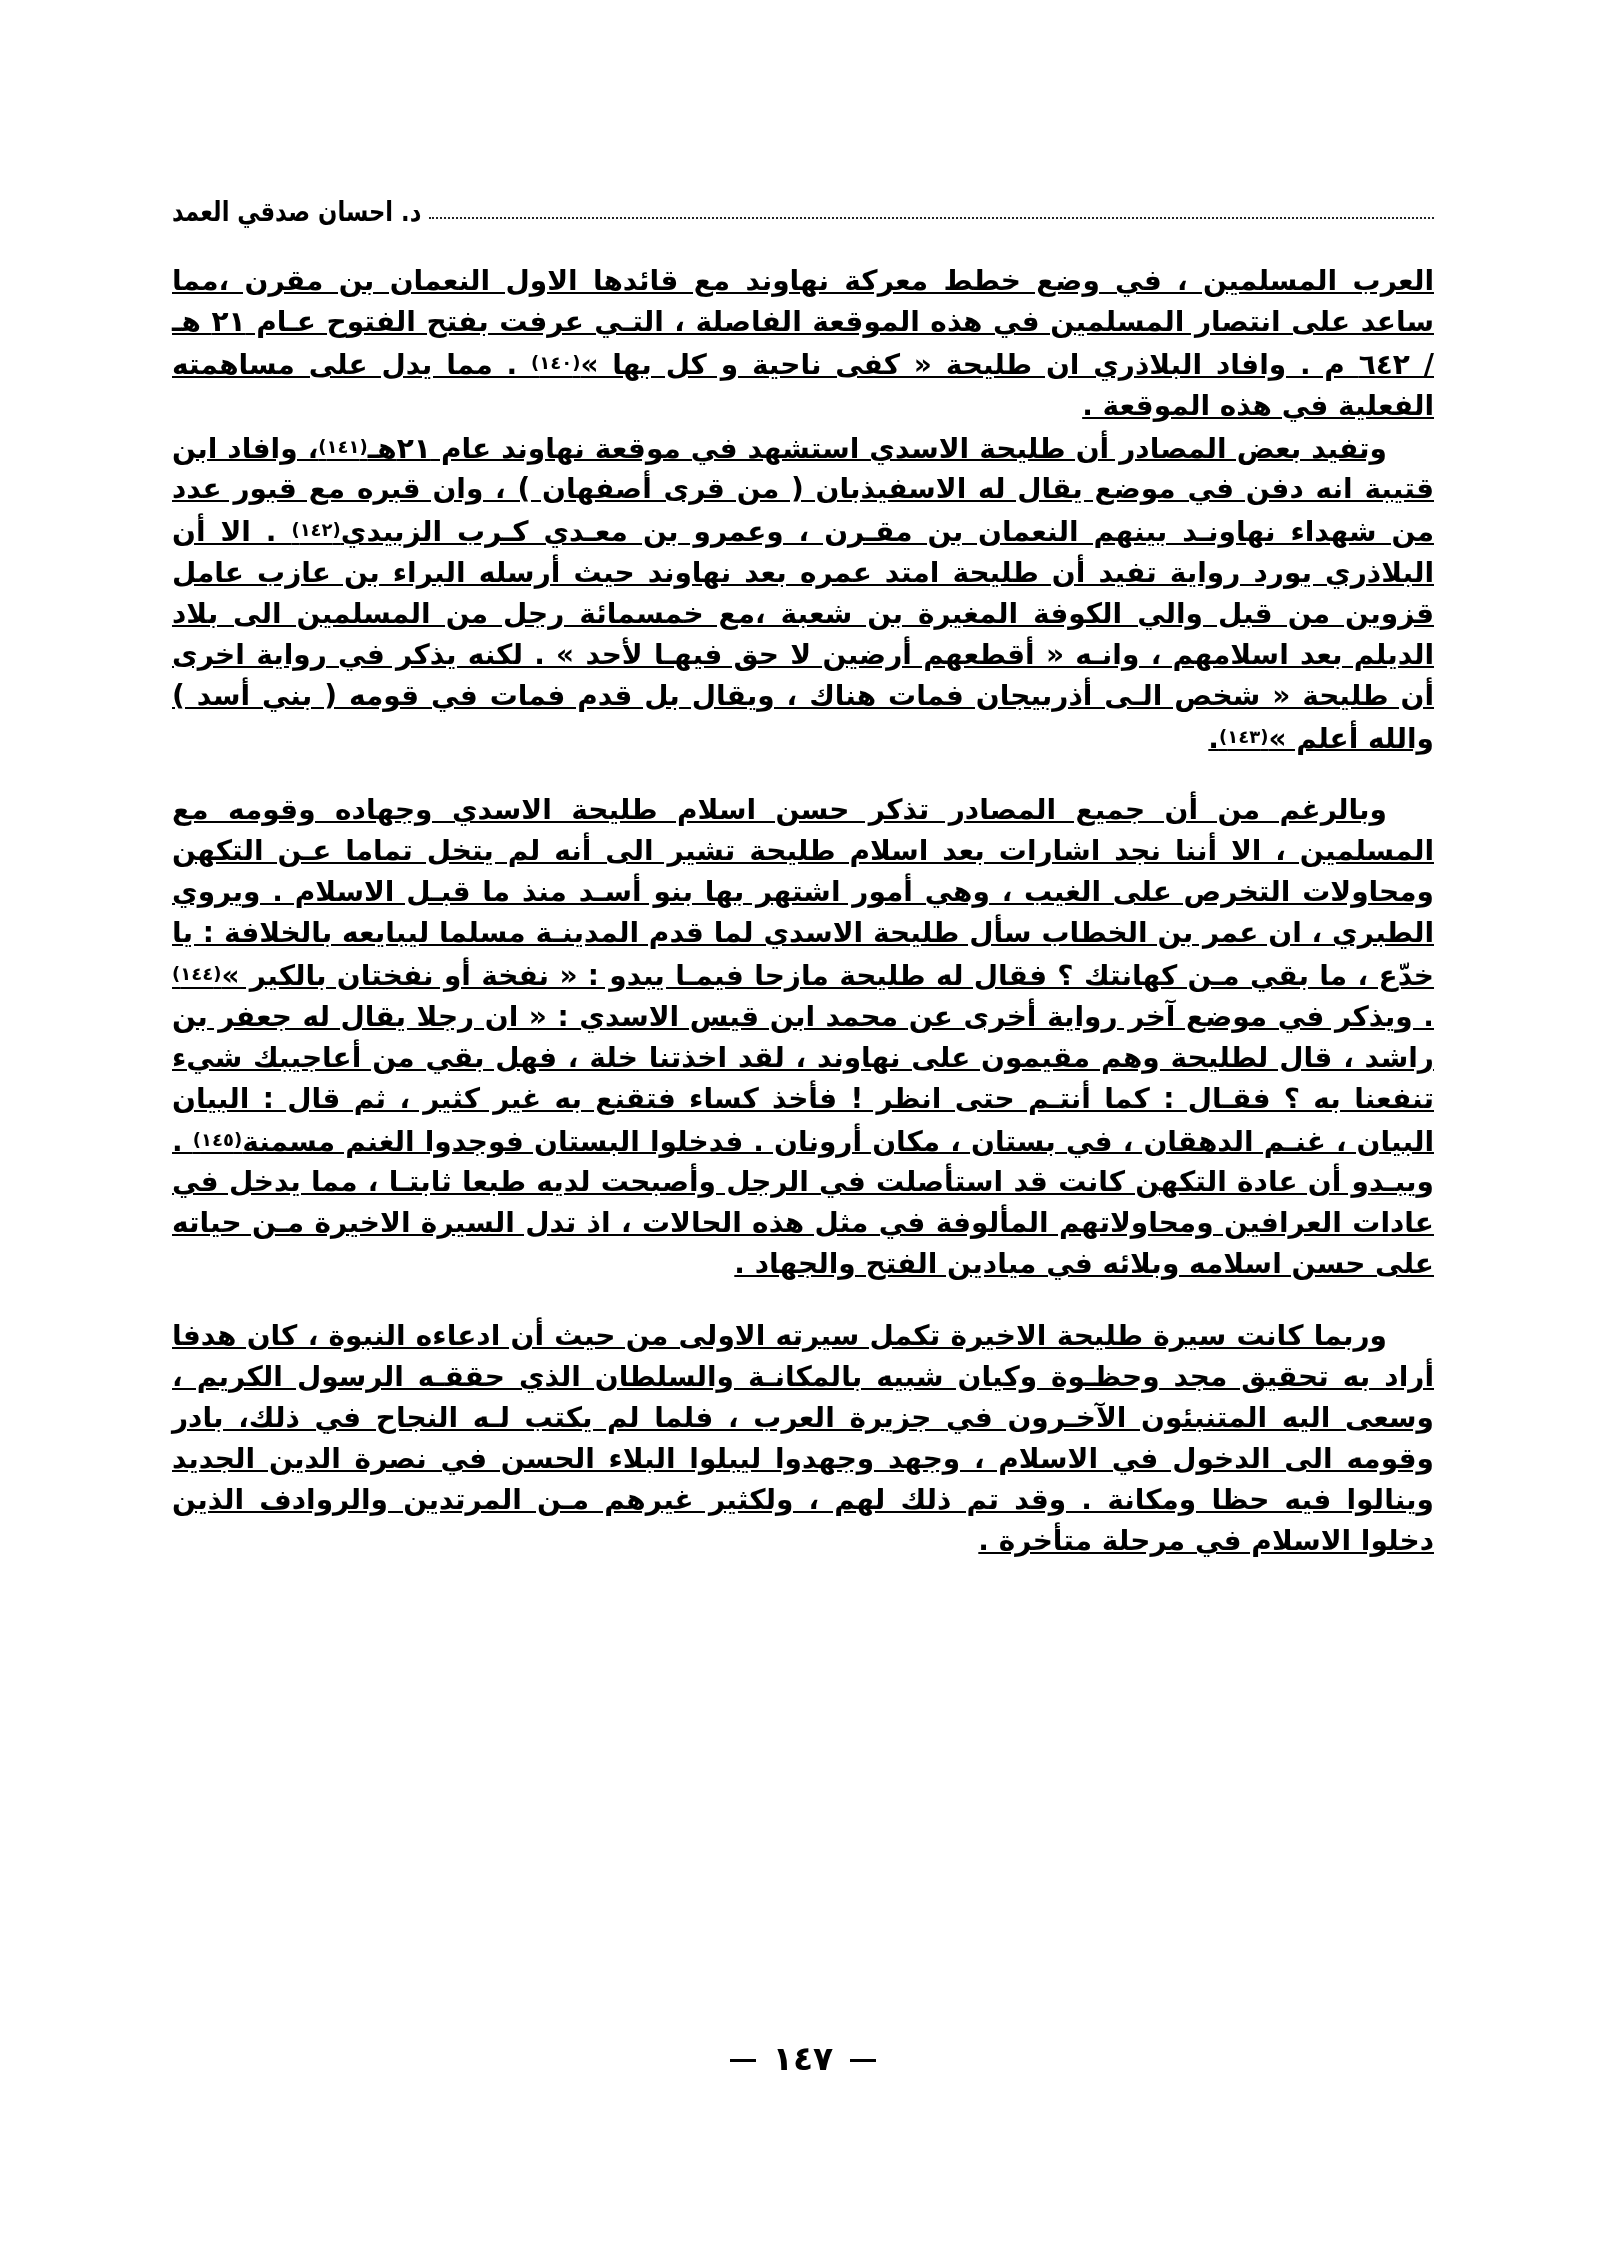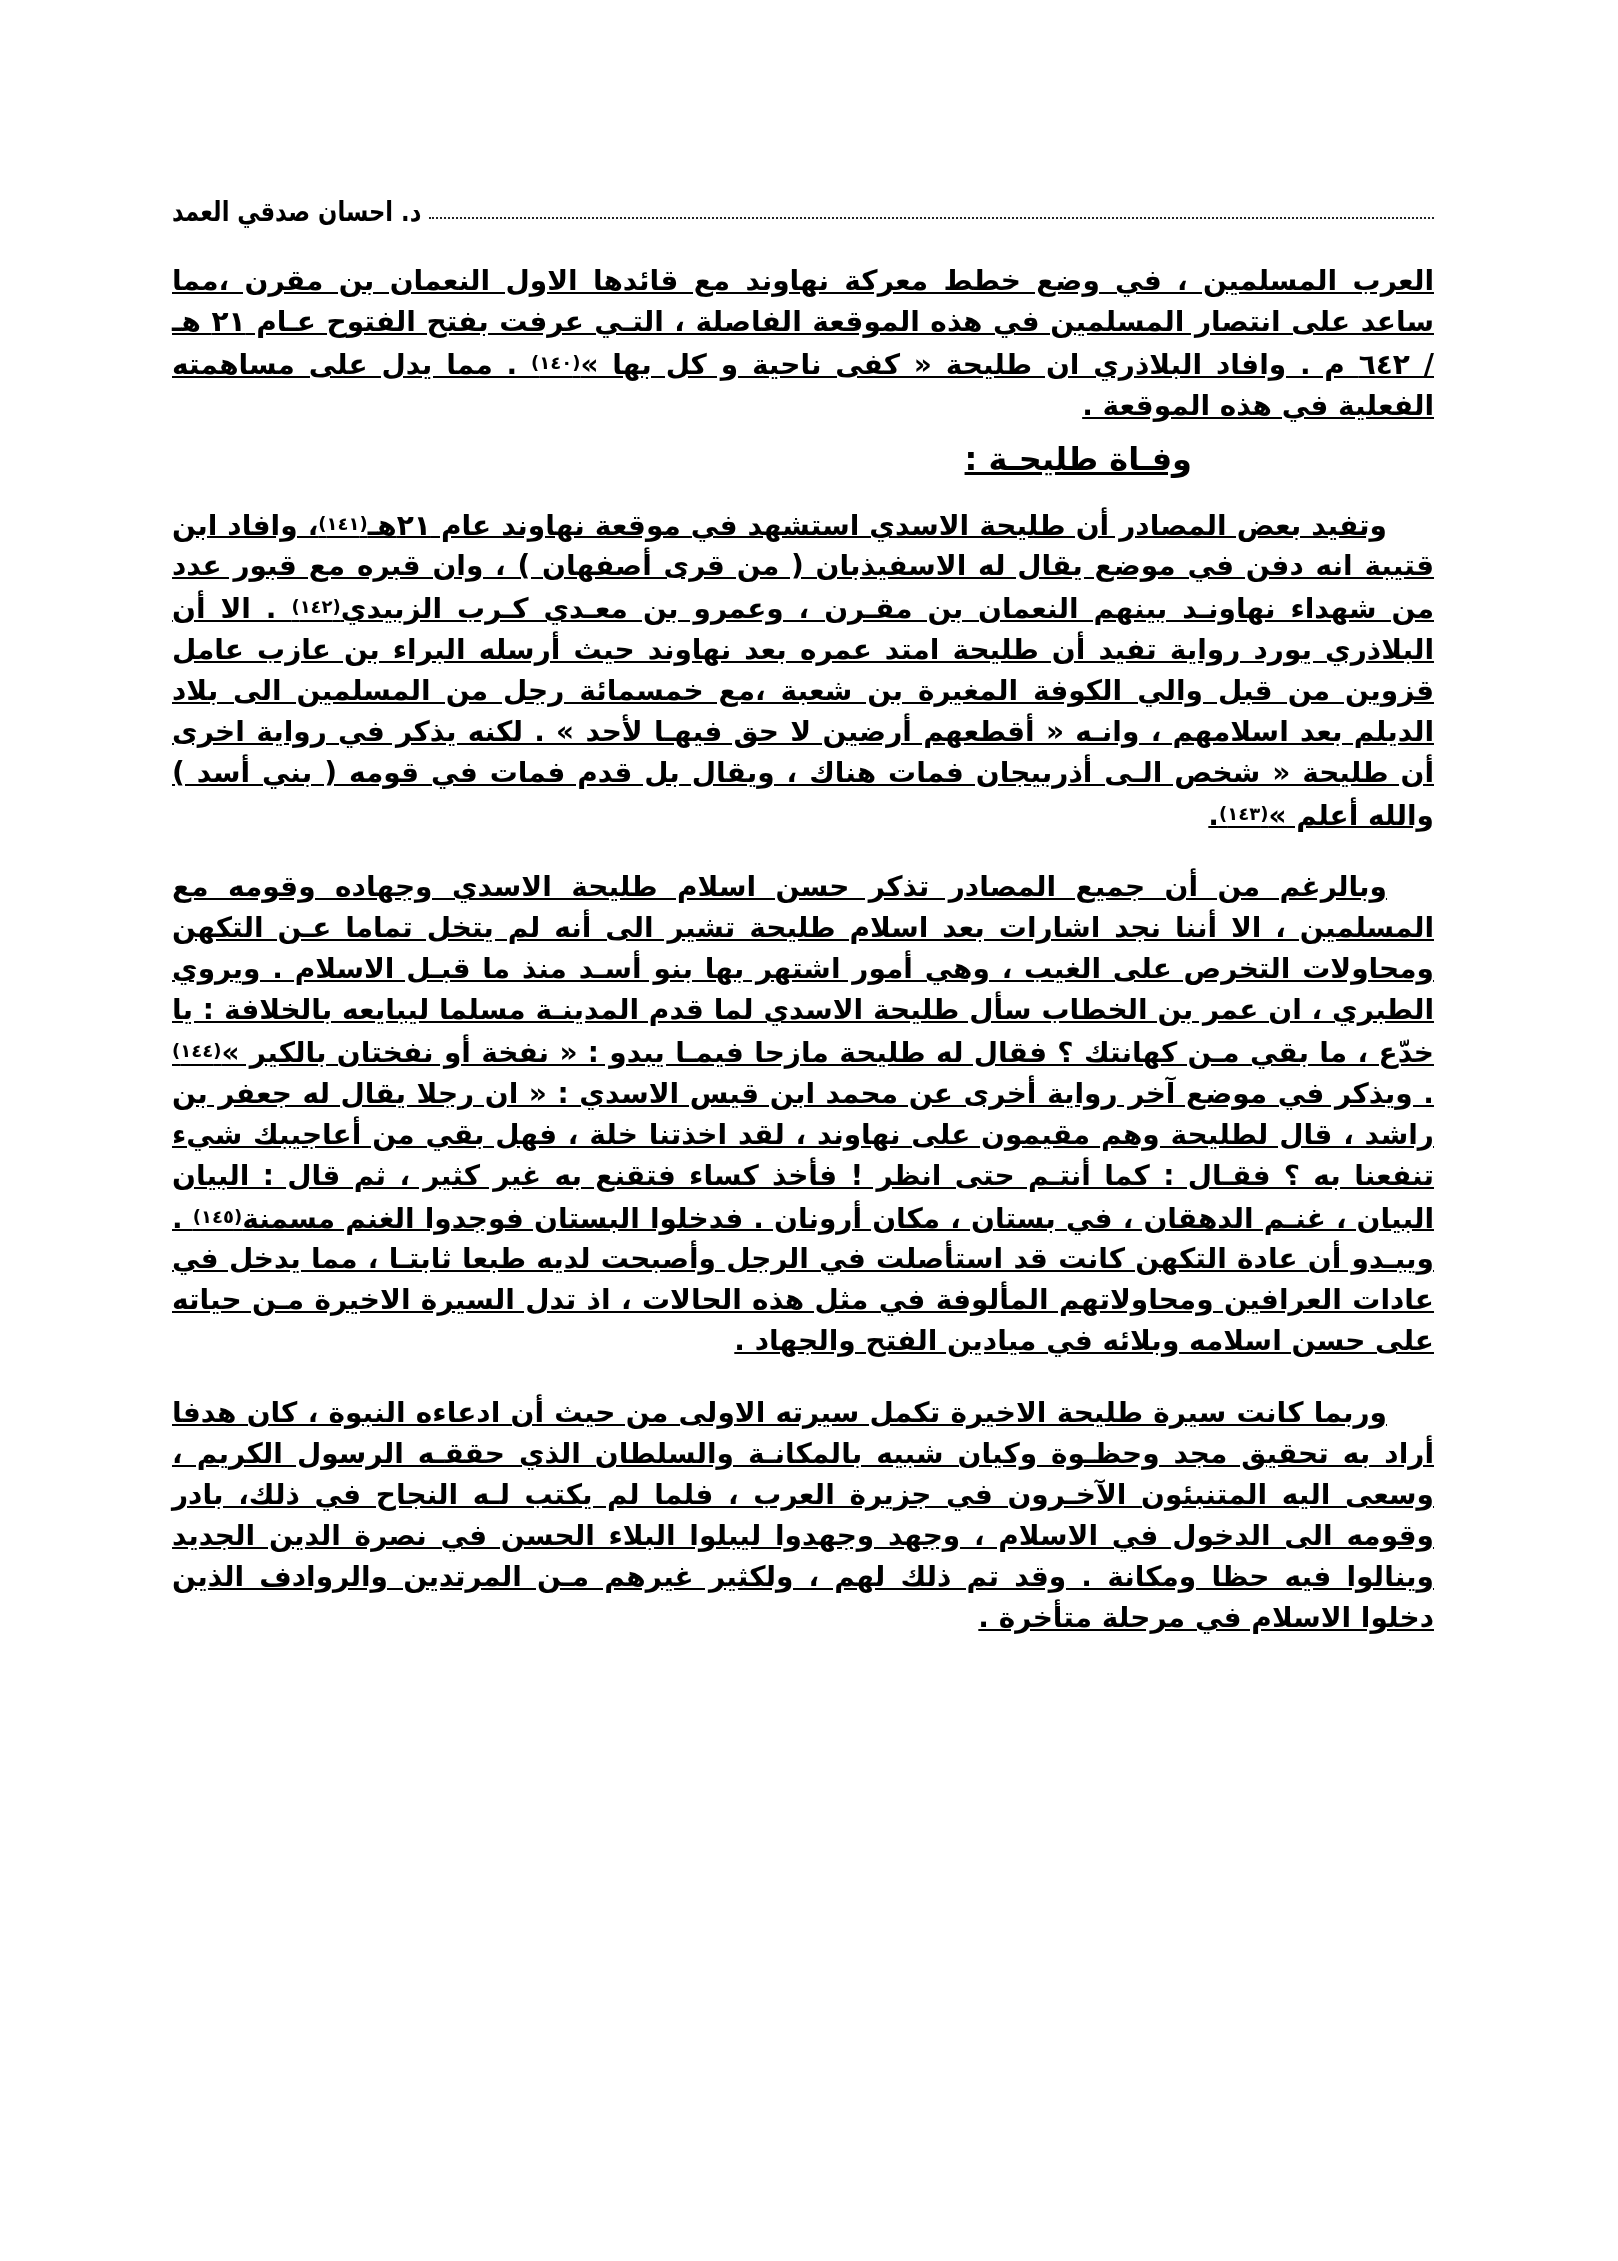--- a/index.html
+++ b/index.html
@@ -110,25 +110,27 @@
 
   <div class="running-header">
     <span class="author">د. احسان صدقي العمد</span>
     <span class="dots"></span>
   </div>
 
   <div class="body-text">
 
     <p><span>العرب المسلمين ، في وضع خطط معركة نهاوند مع قائدها الاول النعمان بن مقرن ،مما ساعد على انتصار المسلمين في هذه الموقعة الفاصلة ، التـي عرفت بفتح الفتوح عـام ٢١ هـ / ٦٤٢ م . وافاد البلاذري ان طليحة « كفى ناحية و كل بها »</span><span class="fn">(١٤٠)</span><span> . مما يدل على مساهمته الفعلية في هذه الموقعة .</span></p>
 
-    <div class="section-heading">وفـاة طليحـة :</div>
 
     <p class="indent"><span>وتفيد بعض المصادر أن طليحة الاسدي استشهد في موقعة نهاوند عام ٢١هـ</span><span class="fn">(١٤١)</span><span>، وافاد ابن قتيبة انه دفن في موضع يقال له الاسفيذبان ( من قرى أصفهان ) ، وان قبره مع قبور عدد من شهداء نهاونـد بينهم النعمان بن مقـرن ، وعمرو بن معـدي كـرب الزبيدي</span><span class="fn">(١٤٢)</span><span> . الا أن البلاذري يورد رواية تفيد أن طليحة امتد عمره بعد نهاوند حيث أرسله البراء بن عازب عامل قزوين من قبل والي الكوفة المغيرة بن شعبة ،مع خمسمائة رجل من المسلمين الى بلاد الديلم بعد اسلامهم ، وانـه « أقطعهم أرضين لا حق فيهـا لأحد » . لكنه يذكر في رواية اخرى أن طليحة « شخص الـى أذربيجان فمات هناك ، ويقال بل قدم فمات في قومه ( بني أسد ) والله أعلم »</span><span class="fn">(١٤٣)</span><span>.</span></p>
 
     <p class="indent gap"><span>وبالرغم من أن جميع المصادر تذكر حسن اسلام طليحة الاسدي وجهاده وقومه مع المسلمين ، الا أننا نجد اشارات بعد اسلام طليحة تشير الى أنه لم يتخل تماما عـن التكهن ومحاولات التخرص على الغيب ، وهي أمور اشتهر بها بنو أسـد منذ ما قبـل الاسلام . ويروي الطبري ، ان عمر بن الخطاب سأل طليحة الاسدي لما قدم المدينـة مسلما ليبايعه بالخلافة : يا خدّع ، ما بقي مـن كهانتك ؟ فقال له طليحة مازحا فيمـا يبدو : « نفخة أو نفختان بالكير »</span><span class="fn">(١٤٤)</span><span> . ويذكر في موضع آخر رواية أخرى عن محمد ابن قيس الاسدي : « ان رجلا يقال له جعفر بن راشد ، قال لطليحة وهم مقيمون على نهاوند ، لقد اخذتنا خلة ، فهل بقي من أعاجيبك شيء تنفعنا به ؟ فقـال : كما أنتـم حتى انظر ! فأخذ كساء فتقنع به غير كثير ، ثم قال : البيان البيان ، غنـم الدهقان ، في بستان ، مكان أرونان . فدخلوا البستان فوجدوا الغنم مسمنة</span><span class="fn">(١٤٥)</span><span> . ويبـدو أن عادة التكهن كانت قد استأصلت في الرجل وأصبحت لديه طبعا ثابتـا ، مما يدخل في عادات العرافين ومحاولاتهم المألوفة في مثل هذه الحالات ، اذ تدل السيرة الاخيرة مـن حياته على حسن اسلامه وبلائه في ميادين الفتح والجهاد .</span></p>
 
     <p class="indent gap"><span>وربما كانت سيرة طليحة الاخيرة تكمل سيرته الاولى من حيث أن ادعاءه النبوة ، كان هدفا أراد به تحقيق مجد وحظـوة وكيان شبيه بالمكانـة والسلطان الذي حققـه الرسول الكريم ، وسعى اليه المتنبئون الآخـرون في جزيرة العرب ، فلما لم يكتب لـه النجاح في ذلك، بادر وقومه الى الدخول في الاسلام ، وجهد وجهدوا ليبلوا البلاء الحسن في نصرة الدين الجديد وينالوا فيه حظا ومكانة . وقد تم ذلك لهم ، ولكثير غيرهم مـن المرتدين والروادف الذين دخلوا الاسلام في مرحلة متأخرة .</span></p>
 
   </div>
 
+  <div class="page-number">
+    <span class="dash"></span><span>١٤٧</span><span class="dash"></span>
+  </div>
 
 </div>
 
 
 </body></html>

